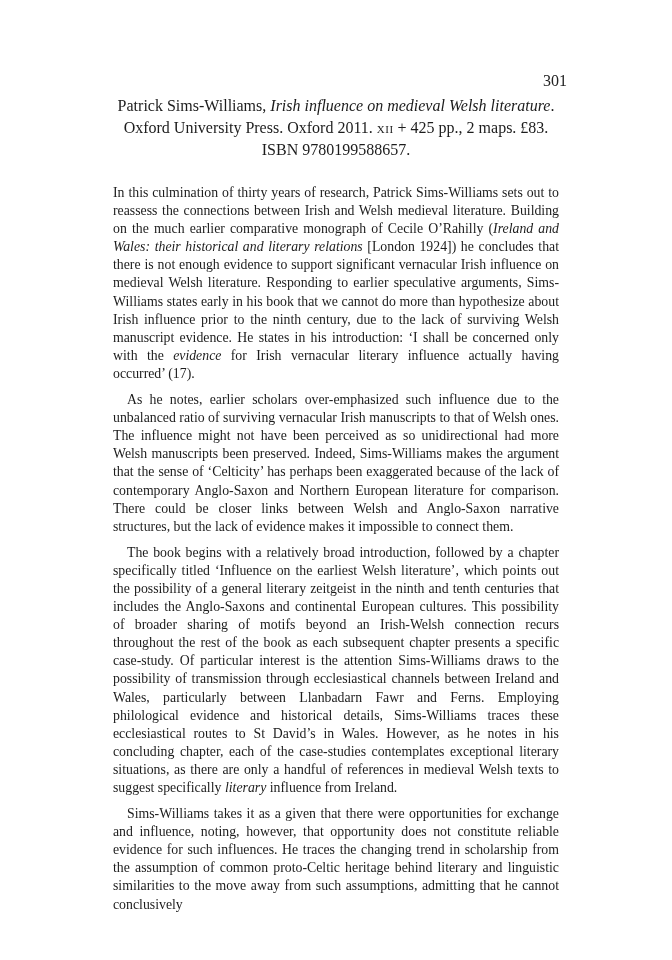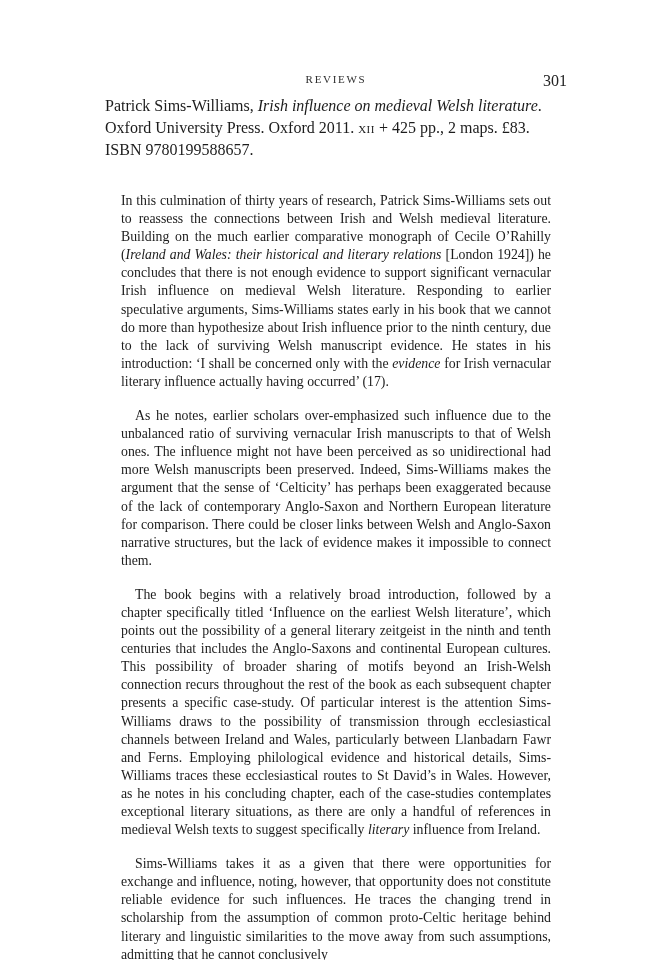--- a/index.html
+++ b/index.html
@@ -40,57 +40,56 @@
     font-size: 16px;
     color: #222222;
   }
   .citation {
     position: absolute;
     left: 105px;
     top: 95px;
     width: 462px;
     font-size: 16px;
     line-height: 22px;
-    text-align: left;
+    text-align: center;
     color: #1c1c1c;
   }
   .review-body {
     position: absolute;
     left: 105px;
     top: 176px;
     width: 462px;
     font-size: 13.8px;
     line-height: 18.1px;
     text-align: justify;
     hyphens: auto;
     -webkit-hyphens: auto;
     color: #1c1c1c;
   }
   .para {
-    margin: 16px;
+    margin: 8px;
     padding: 0;
   }
   .para.indent {
     text-indent: 14px;
   }
   .it {
     font-style: italic;
   }
   .sc {
     font-variant: small-caps;
     letter-spacing: 0.5px;
   }
 </style>
 </head>
 <body>
 
 <div class="page">
 
   <header class="running-head">
-    <span class="running-title">REVIEWS</span>
     <span class="page-number">301</span>
   </header>
 
   <section class="citation"><span>Patrick Sims-Williams, </span><span class="it">Irish influence on medieval Welsh literature</span><span>. Oxford University Press. Oxford 2011. </span><span class="sc">xii</span><span> + 425 pp., 2 maps. £83. ISBN 9780199588657.</span></section>
 
   <section class="review-body">
     <p class="para"><span>In this culmination of thirty years of research, Patrick Sims-Williams sets out to reassess the connections between Irish and Welsh medieval literature. Building on the much earlier comparative monograph of Cecile O’Rahilly (</span><span class="it">Ireland and Wales: their historical and literary relations</span><span> [London 1924]) he concludes that there is not enough evidence to support significant vernacular Irish influence on medieval Welsh literature. Responding to earlier speculative arguments, Sims-Williams states early in his book that we cannot do more than hypothesize about Irish influence prior to the ninth century, due to the lack of surviving Welsh manuscript evidence. He states in his introduction: ‘I shall be concerned only with the </span><span class="it">evidence</span><span> for Irish vernacular literary influence actually having occurred’ (17).</span></p>
     <p class="para indent"><span>As he notes, earlier scholars over-emphasized such influence due to the unbalanced ratio of surviving vernacular Irish manuscripts to that of Welsh ones. The influence might not have been perceived as so unidirectional had more Welsh manuscripts been preserved. Indeed, Sims-Williams makes the argument that the sense of ‘Celticity’ has perhaps been exaggerated because of the lack of contemporary Anglo-Saxon and Northern European literature for comparison. There could be closer links between Welsh and Anglo-Saxon narrative structures, but the lack of evidence makes it impossible to connect them.</span></p>
     <p class="para indent"><span>The book begins with a relatively broad introduction, followed by a chapter specifically titled ‘Influence on the earliest Welsh literature’, which points out the possibility of a general literary zeitgeist in the ninth and tenth centuries that includes the Anglo-Saxons and continental European cultures. This possibility of broader sharing of motifs beyond an Irish-Welsh connection recurs throughout the rest of the book as each subsequent chapter presents a specific case-study. Of particular interest is the attention Sims-Williams draws to the possibility of transmission through ecclesiastical channels between Ireland and Wales, particularly between Llanbadarn Fawr and Ferns. Employing philological evidence and historical details, Sims-Williams traces these ecclesiastical routes to St David’s in Wales. However, as he notes in his concluding chapter, each of the case-studies contemplates exceptional literary situations, as there are only a handful of references in medieval Welsh texts to suggest specifically </span><span class="it">literary</span><span> influence from Ireland.</span></p>
     <p class="para indent"><span>Sims-Williams takes it as a given that there were opportunities for exchange and influence, noting, however, that opportunity does not constitute reliable evidence for such influences. He traces the changing trend in scholarship from the assumption of common proto-Celtic heritage behind literary and linguistic similarities to the move away from such assumptions, admitting that he cannot conclusively</span></p>

